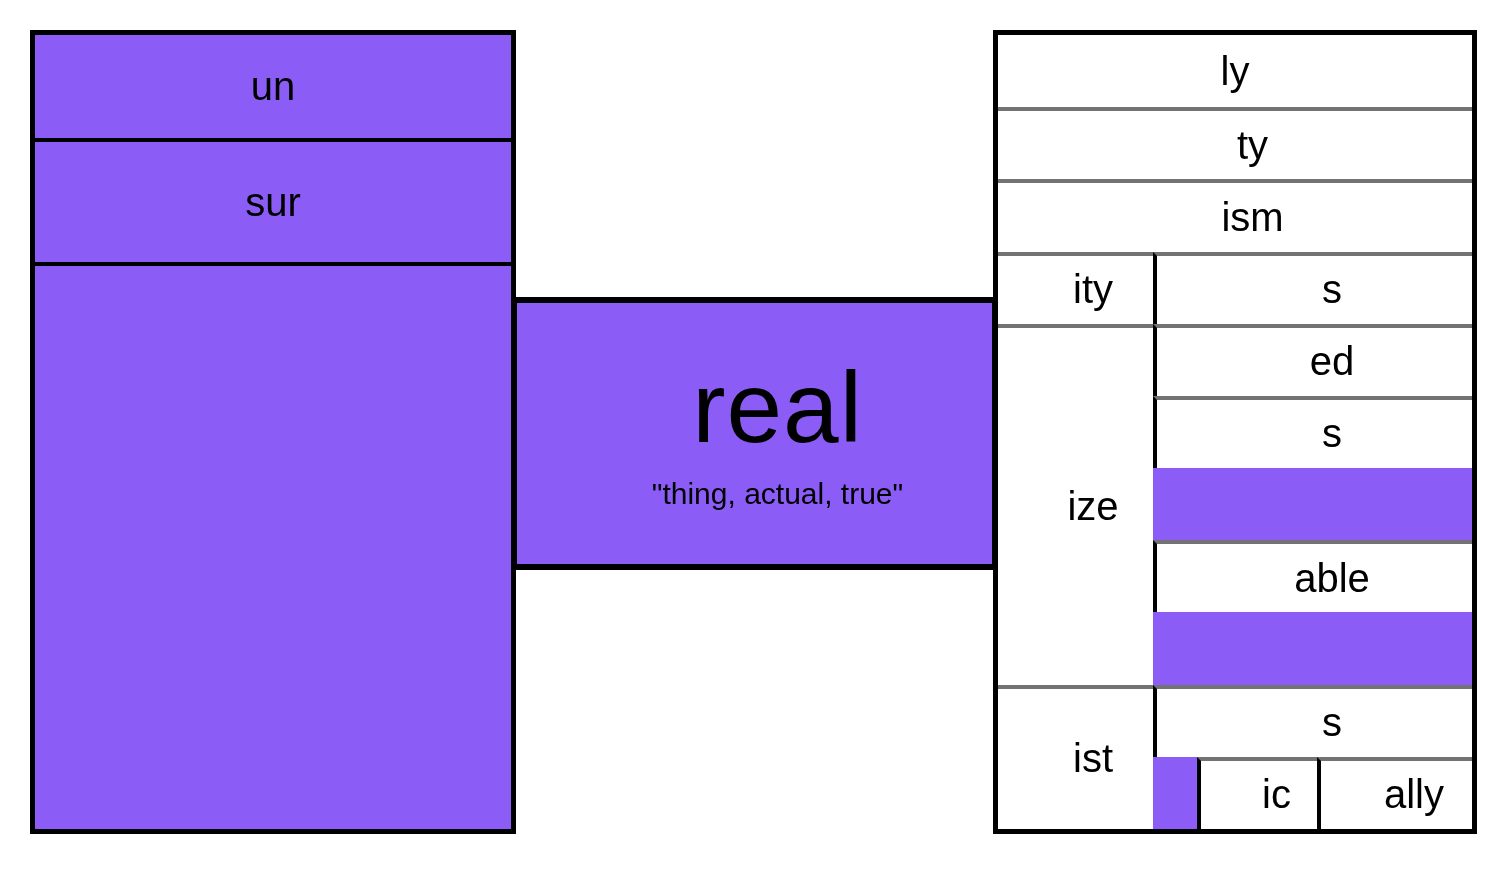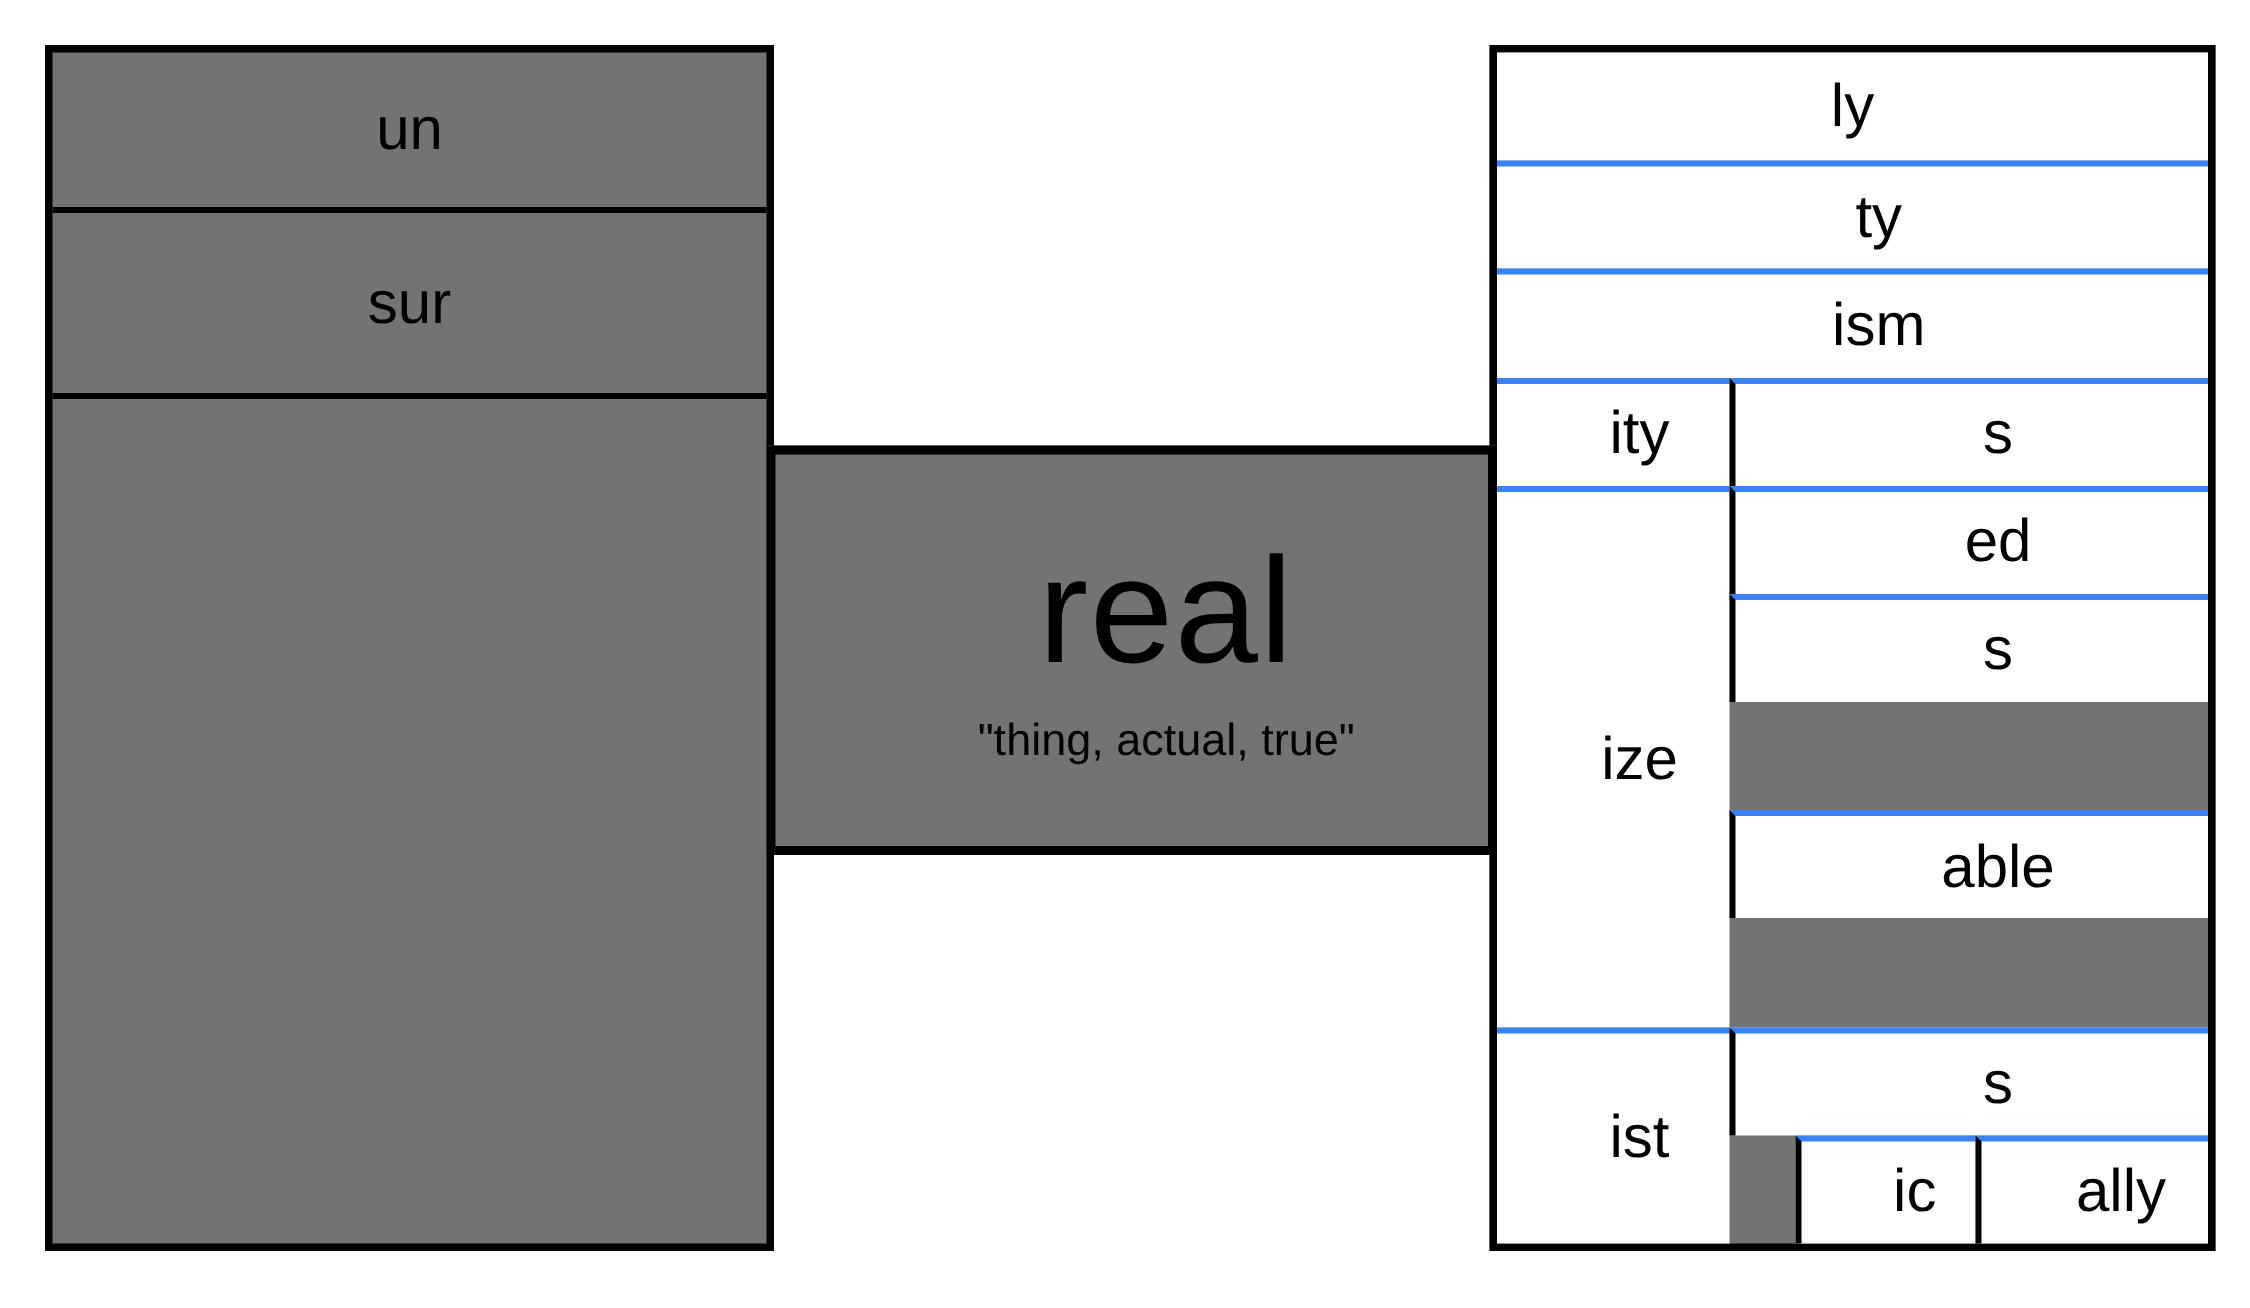--- a/index.html
+++ b/index.html
@@ -12,21 +12,21 @@
     width: 1500px;
     height: 872px;
     background: #ffffff;
     color: #000000;
     font-family: "Liberation Sans", sans-serif;
     overflow: hidden;
   }
   .box {
     position: absolute;
     box-sizing: border-box;
-    background: #737373;
+    background: #8b5cf6;
     border: 5px solid #000000;
   }
   
   .prefix-box {
     left: 30px;
     top: 30px;
     width: 486px;
     height: 804px;
     display: flex;
     flex-direction: column;
@@ -75,21 +75,21 @@
     grid-template-rows: repeat(11, 1fr);
   }
   .cell {
     display: flex;
     align-items: center;
     justify-content: center;
     font-size: 40px;
     box-sizing: border-box;
     background: #ffffff;
   }
-  .bt { border-top: 4px solid #3b82f6; padding-left: 35px; }
+  .bt { border-top: 4px solid #737373; padding-left: 35px; }
   .bl { border-left: 4px solid #000000; }
   .c-ly    { grid-column: 1 / 4;  grid-row: 1; }
   .c-ty    { grid-column: 1 / 4;  grid-row: 2; }
   .c-ism   { grid-column: 1 / 4;  grid-row: 3; }
   .c-ity   { grid-column: 1;      grid-row: 4; }
   .c-s1    { grid-column: 2 / 4;  grid-row: 4; }
   .c-ize   { grid-column: 1;      grid-row: 5 / 10; }
   .c-ed    { grid-column: 2 / 4;  grid-row: 5; }
   .c-s2    { grid-column: 2 / 4;  grid-row: 6; }
   .c-ing   { grid-column: 2 / 4;  grid-row: 7; }

